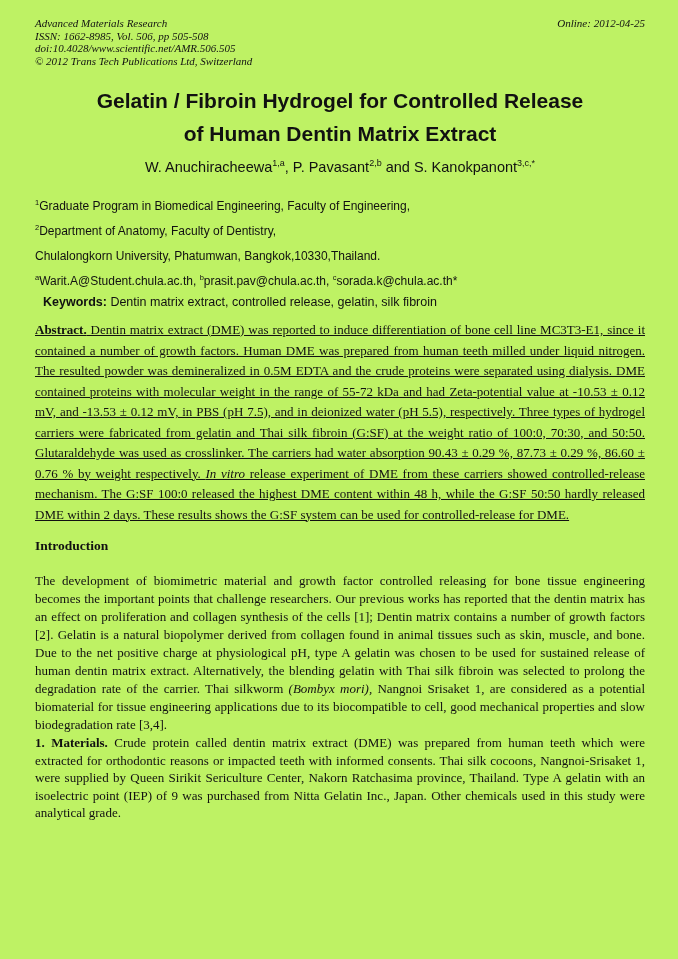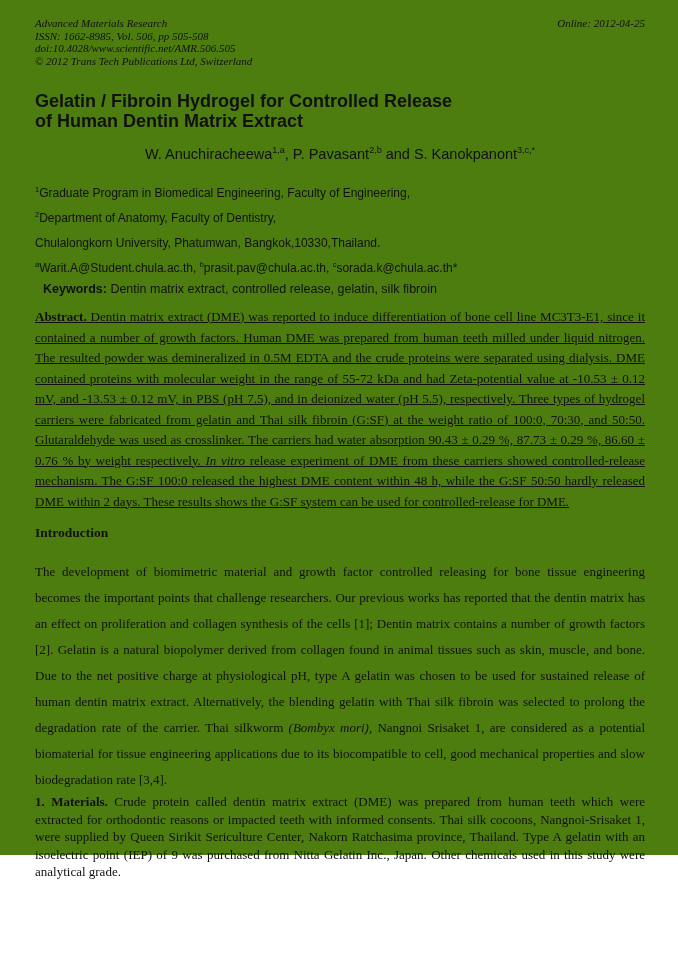--- a/index.html
+++ b/index.html
@@ -9,44 +9,45 @@
   }
   body {
     width: 678px;
     height: 959px;
     overflow: hidden;
     color: #111111;
   }
   .page {
     box-sizing: border-box;
     width: 678px;
-    height: 855px;
+    height: 959px;
     padding: 17px 33px 0 35px;
-    background: #4d7c0f;
+    background: #bef264;
   }
   
   .paper-header {
     display: flex;
     justify-content: space-between;
     align-items: flex-start;
     font-family: "Liberation Serif", serif;
     font-style: italic;
     font-size: 11px;
     line-height: 12.5px;
   }
   
   .title {
     margin: 24px 0 0 0;
+    text-align: center;
     font-family: "Liberation Sans", sans-serif;
-    font-size: 18px;
+    font-size: 21px;
     font-weight: bold;
     line-height: 20px;
   }
   .title .title-line { display: block; }
-  .title .title-line + .title-line { }
+  .title .title-line + .title-line { margin-top: 13px; }
   .authors {
     margin-top: 13px;
     text-align: center;
     font-family: "Liberation Sans", sans-serif;
     font-size: 14.5px;
     line-height: 20px;
     font-weight: normal;
   }
   .affiliations {
     margin-top: 17px;
@@ -78,21 +79,21 @@
     margin: 0;
     font-family: "Liberation Serif", serif;
     font-size: 13.5px;
     font-weight: bold;
     line-height: 18px;
   }
   .heading-intro { margin-top: 12px; }
   .heading-exp { margin-top: 5px; }
   .intro {
     margin-top: 17px;
-    line-height: 26px;
+    line-height: 18px;
   }
   .materials {
     margin-top: 0;
     line-height: 17.5px;
   }
   sup {
     font-size: 0.62em;
     vertical-align: super;
     line-height: 0;
     margin-top: 16px;

